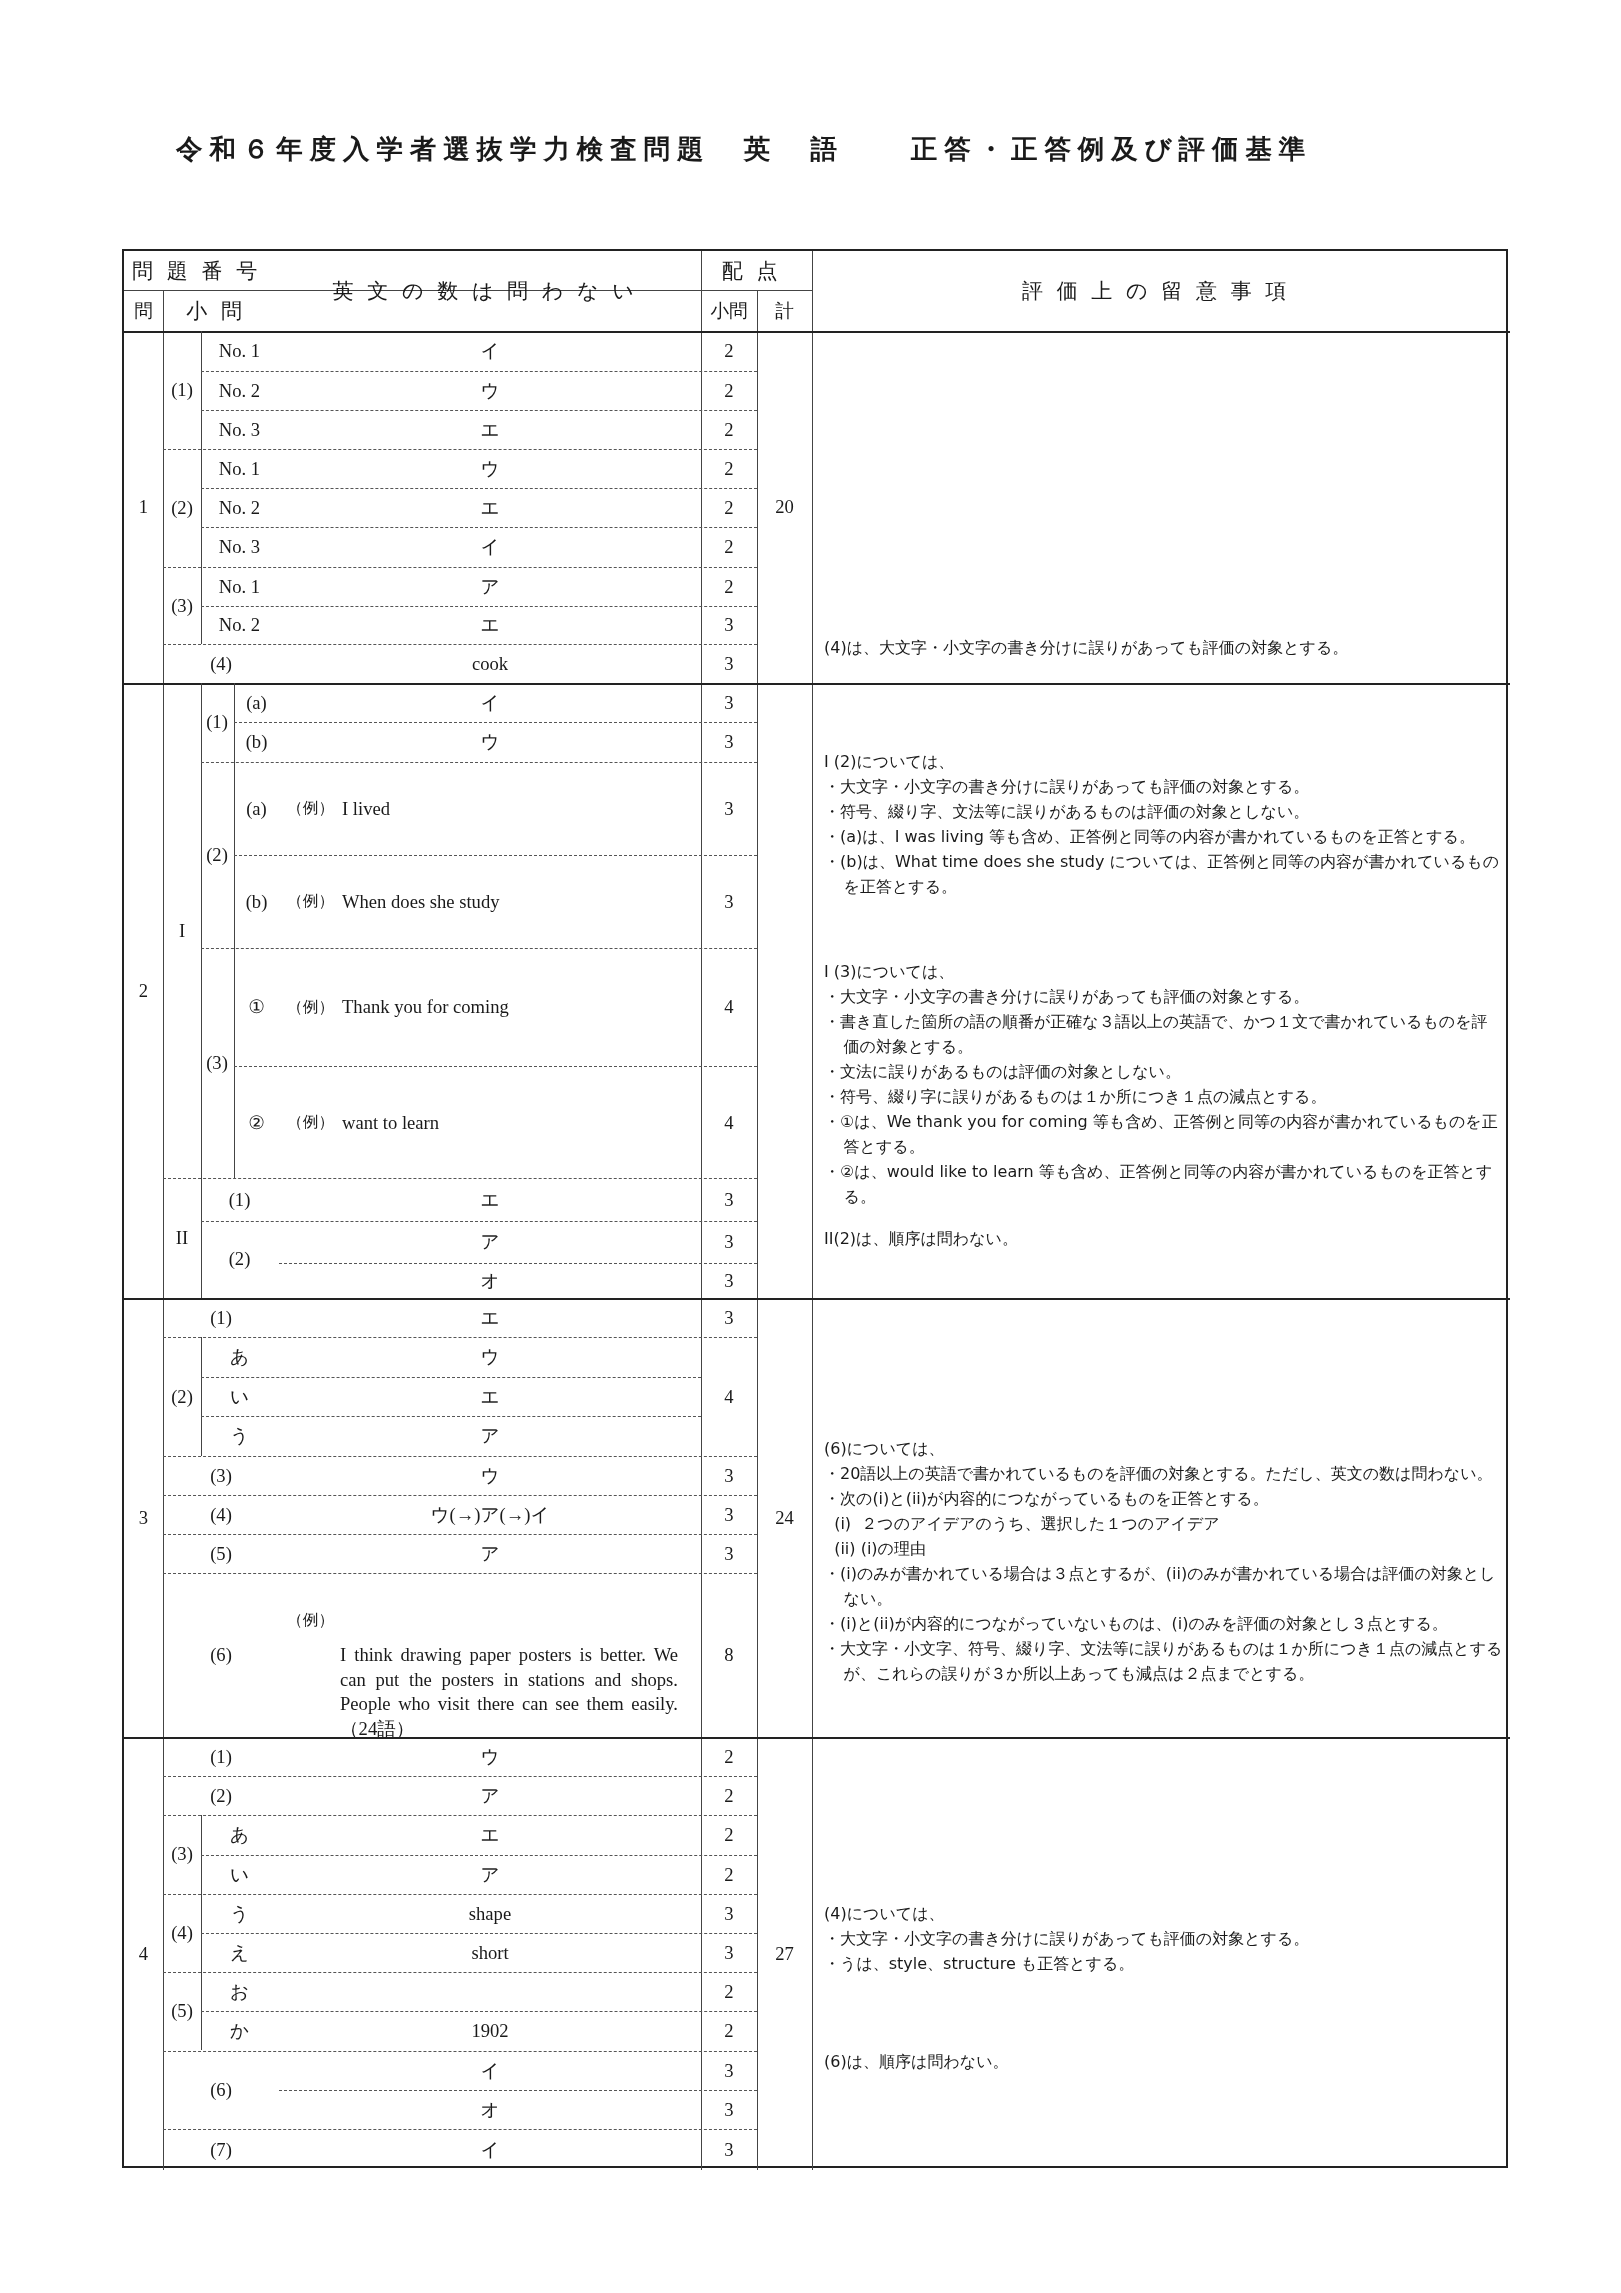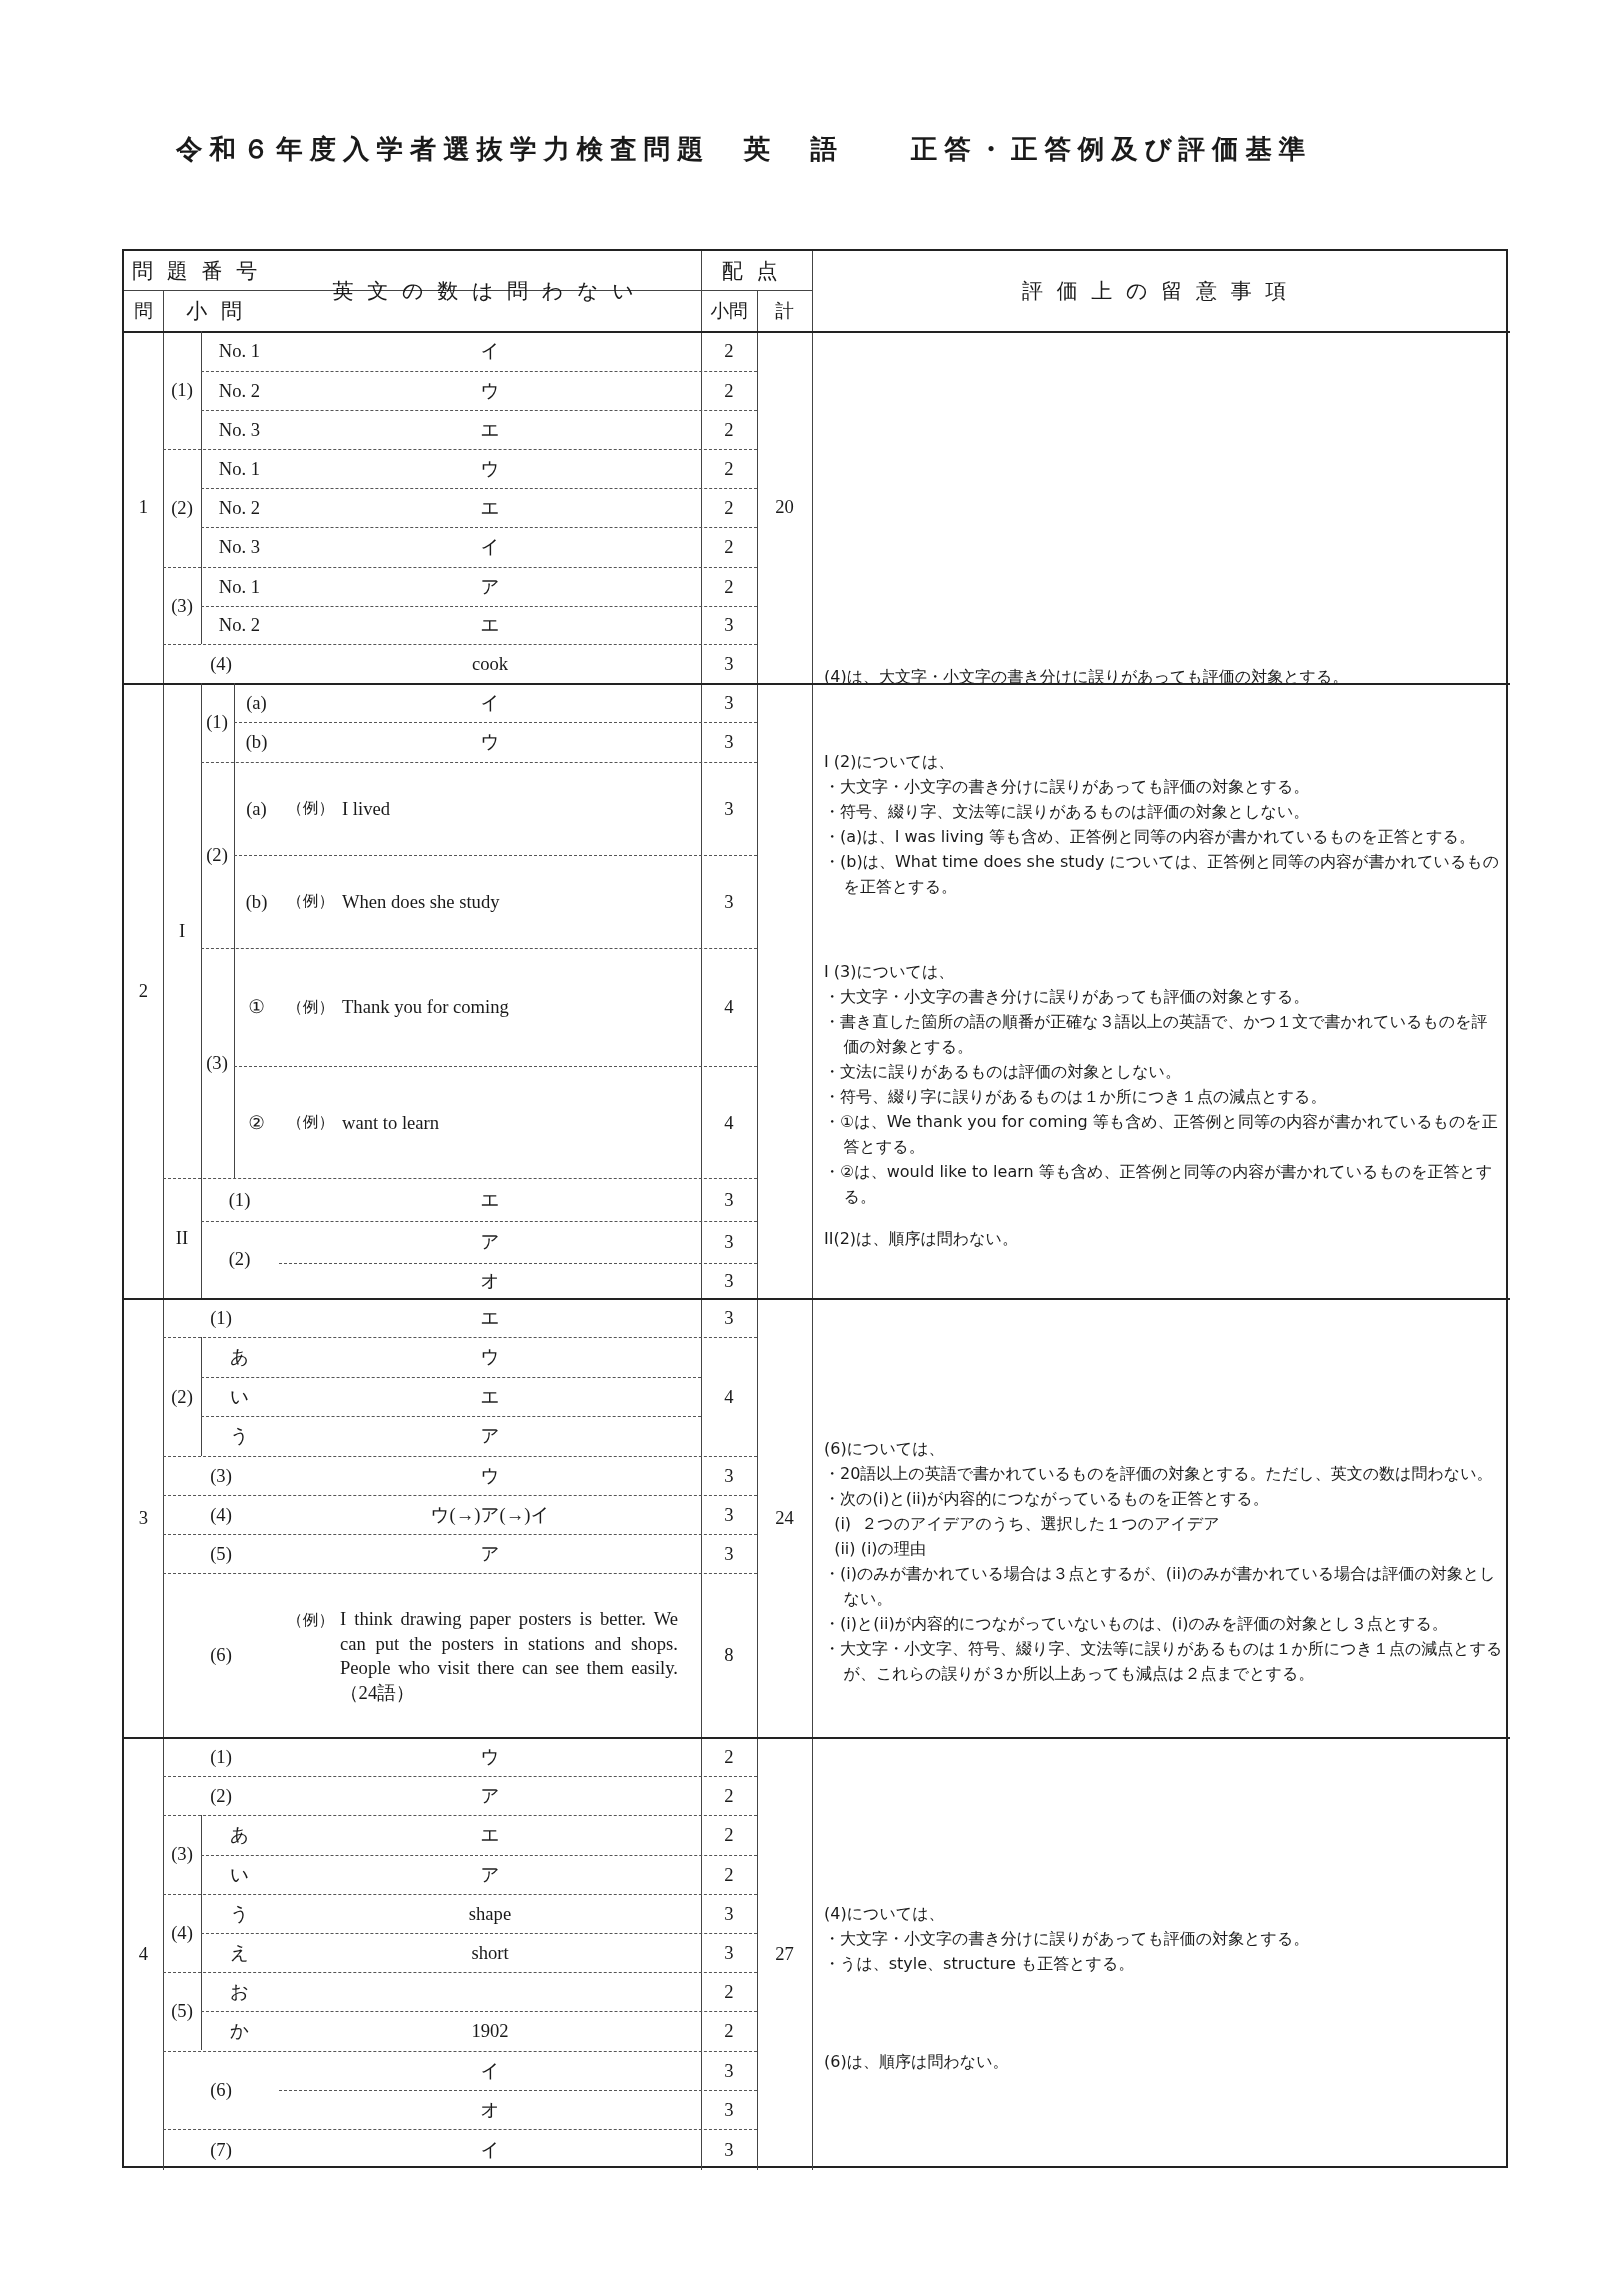--- a/index.html
+++ b/index.html
@@ -79,21 +79,21 @@
     <div class="c" style="left: 39px; top: 393px; width: 116px; height: 39px;">(4)</div>
     <div class="dash" style="left: 77px; top: 120px; width: 556px;"></div>
     <div class="dash" style="left: 77px; top: 159px; width: 556px;"></div>
     <div class="dash" style="left: 77px; top: 237px; width: 556px;"></div>
     <div class="dash" style="left: 77px; top: 276px; width: 556px;"></div>
     <div class="dash" style="left: 77px; top: 355px; width: 556px;"></div>
     <div class="dash" style="left: 39px; top: 198px; width: 594px;"></div>
     <div class="dash" style="left: 39px; top: 316px; width: 594px;"></div>
     <div class="dash" style="left: 39px; top: 393px; width: 594px;"></div>
     <div class="c" style="left: 633px; top: 80px; width: 55px; height: 352px;">20</div>
-    <div class="note" style="left: 700px; top: 413px; width: 676px;"><span class="p">(4)は、大文字・小文字の書き分けに誤りがあっても評価の対象とする。</span></div>
+    <div class="note" style="left: 700px; top: 384px; width: 676px;"><span class="p">(4)は、大文字・小文字の書き分けに誤りがあっても評価の対象とする。</span></div>
     <div class="ln h thick" style="left: 0px; top: 432px; width: 1386px;"></div>
     <div class="c" style="left: 0px; top: 432px; width: 39px; height: 615px;">2</div>
     <div class="ln v" style="left: 77px; top: 432px; height: 495px;"></div>
     <div class="ln v" style="left: 110px; top: 432px; height: 495px;"></div>
     <div class="ln v" style="left: 77px; top: 927px; height: 120px;"></div>
     <div class="c" style="left: 110px; top: 432px; width: 45px; height: 39px;">(a)</div>
     <div class="c" style="left: 155px; top: 432px; width: 422px; height: 39px;">イ</div>
     <div class="c" style="left: 577px; top: 432px; width: 56px; height: 39px;">3</div>
     <div class="c" style="left: 110px; top: 471px; width: 45px; height: 39px;">(b)</div>
     <div class="c" style="left: 155px; top: 471px; width: 422px; height: 39px;">ウ</div>
@@ -165,21 +165,21 @@
     <div class="c" style="left: 39px; top: 1244px; width: 116px; height: 39px;">(4)</div>
     <div class="c" style="left: 155px; top: 1244px; width: 422px; height: 39px;">ウ(→)ア(→)イ</div>
     <div class="c" style="left: 577px; top: 1244px; width: 56px; height: 39px;">3</div>
     <div class="c" style="left: 39px; top: 1283px; width: 116px; height: 39px;">(5)</div>
     <div class="c" style="left: 155px; top: 1283px; width: 422px; height: 39px;">ア</div>
     <div class="c" style="left: 577px; top: 1283px; width: 56px; height: 39px;">3</div>
     <div class="c" style="left: 39px; top: 1322px; width: 116px; height: 164px;">(6)</div>
     <div class="c ans-l" style="left: 163px; top: 1322px; width: 407px; height: 164px;">
       <span class="ex" style="align-self: flex-start; margin-top: 37px;">（例）</span>
     </div>
-    <div class="para" style="left: 216px; top: 1356px; width: 338px;">I think drawing paper posters is better. We can put the posters in stations and shops.  People who visit there can see them easily.（24語）</div>
+    <div class="para" style="left: 216px; top: 1392px; width: 338px;">I think drawing paper posters is better. We can put the posters in stations and shops.  People who visit there can see them easily.（24語）</div>
     <div class="c" style="left: 577px; top: 1322px; width: 56px; height: 164px;">8</div>
     <div class="c" style="left: 39px; top: 1086px; width: 38px; height: 119px;">(2)</div>
     <div class="dash" style="left: 39px; top: 1086px; width: 594px;"></div>
     <div class="dash" style="left: 77px; top: 1126px; width: 500px;"></div>
     <div class="dash" style="left: 77px; top: 1165px; width: 500px;"></div>
     <div class="dash" style="left: 39px; top: 1205px; width: 594px;"></div>
     <div class="dash" style="left: 39px; top: 1244px; width: 594px;"></div>
     <div class="dash" style="left: 39px; top: 1283px; width: 594px;"></div>
     <div class="dash" style="left: 39px; top: 1322px; width: 594px;"></div>
     <div class="c" style="left: 633px; top: 1047px; width: 55px; height: 439px;">24</div>

